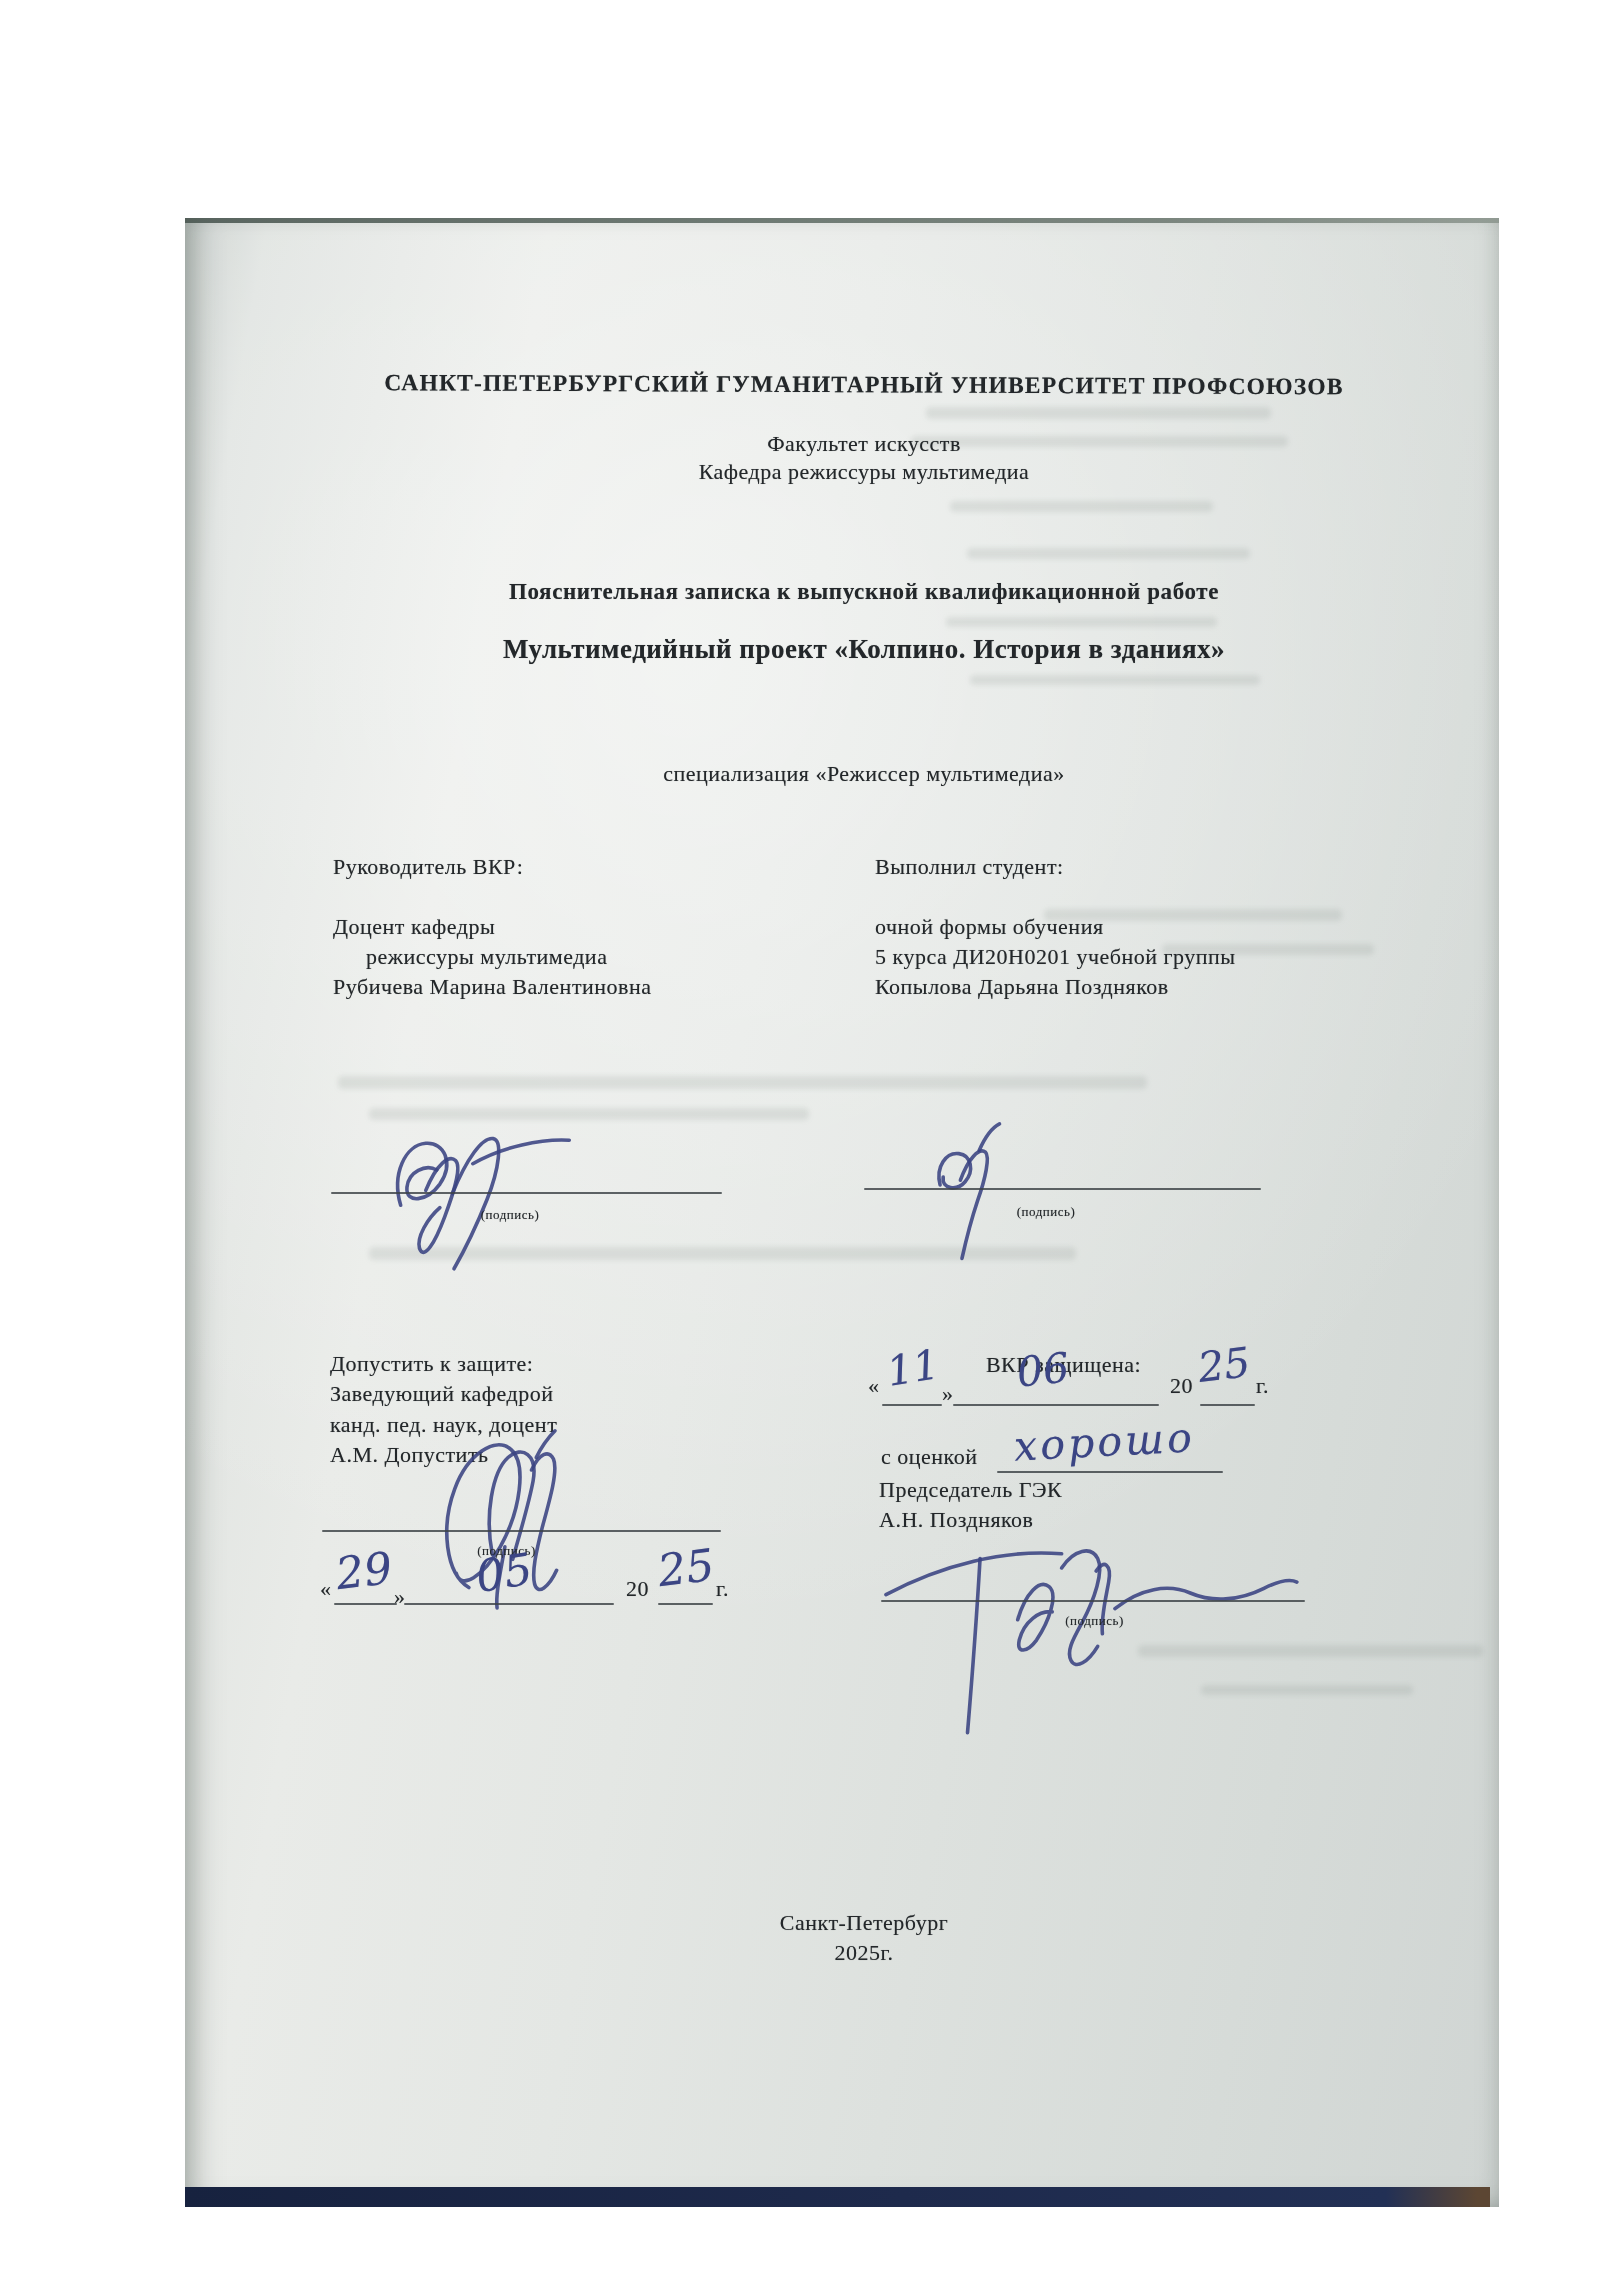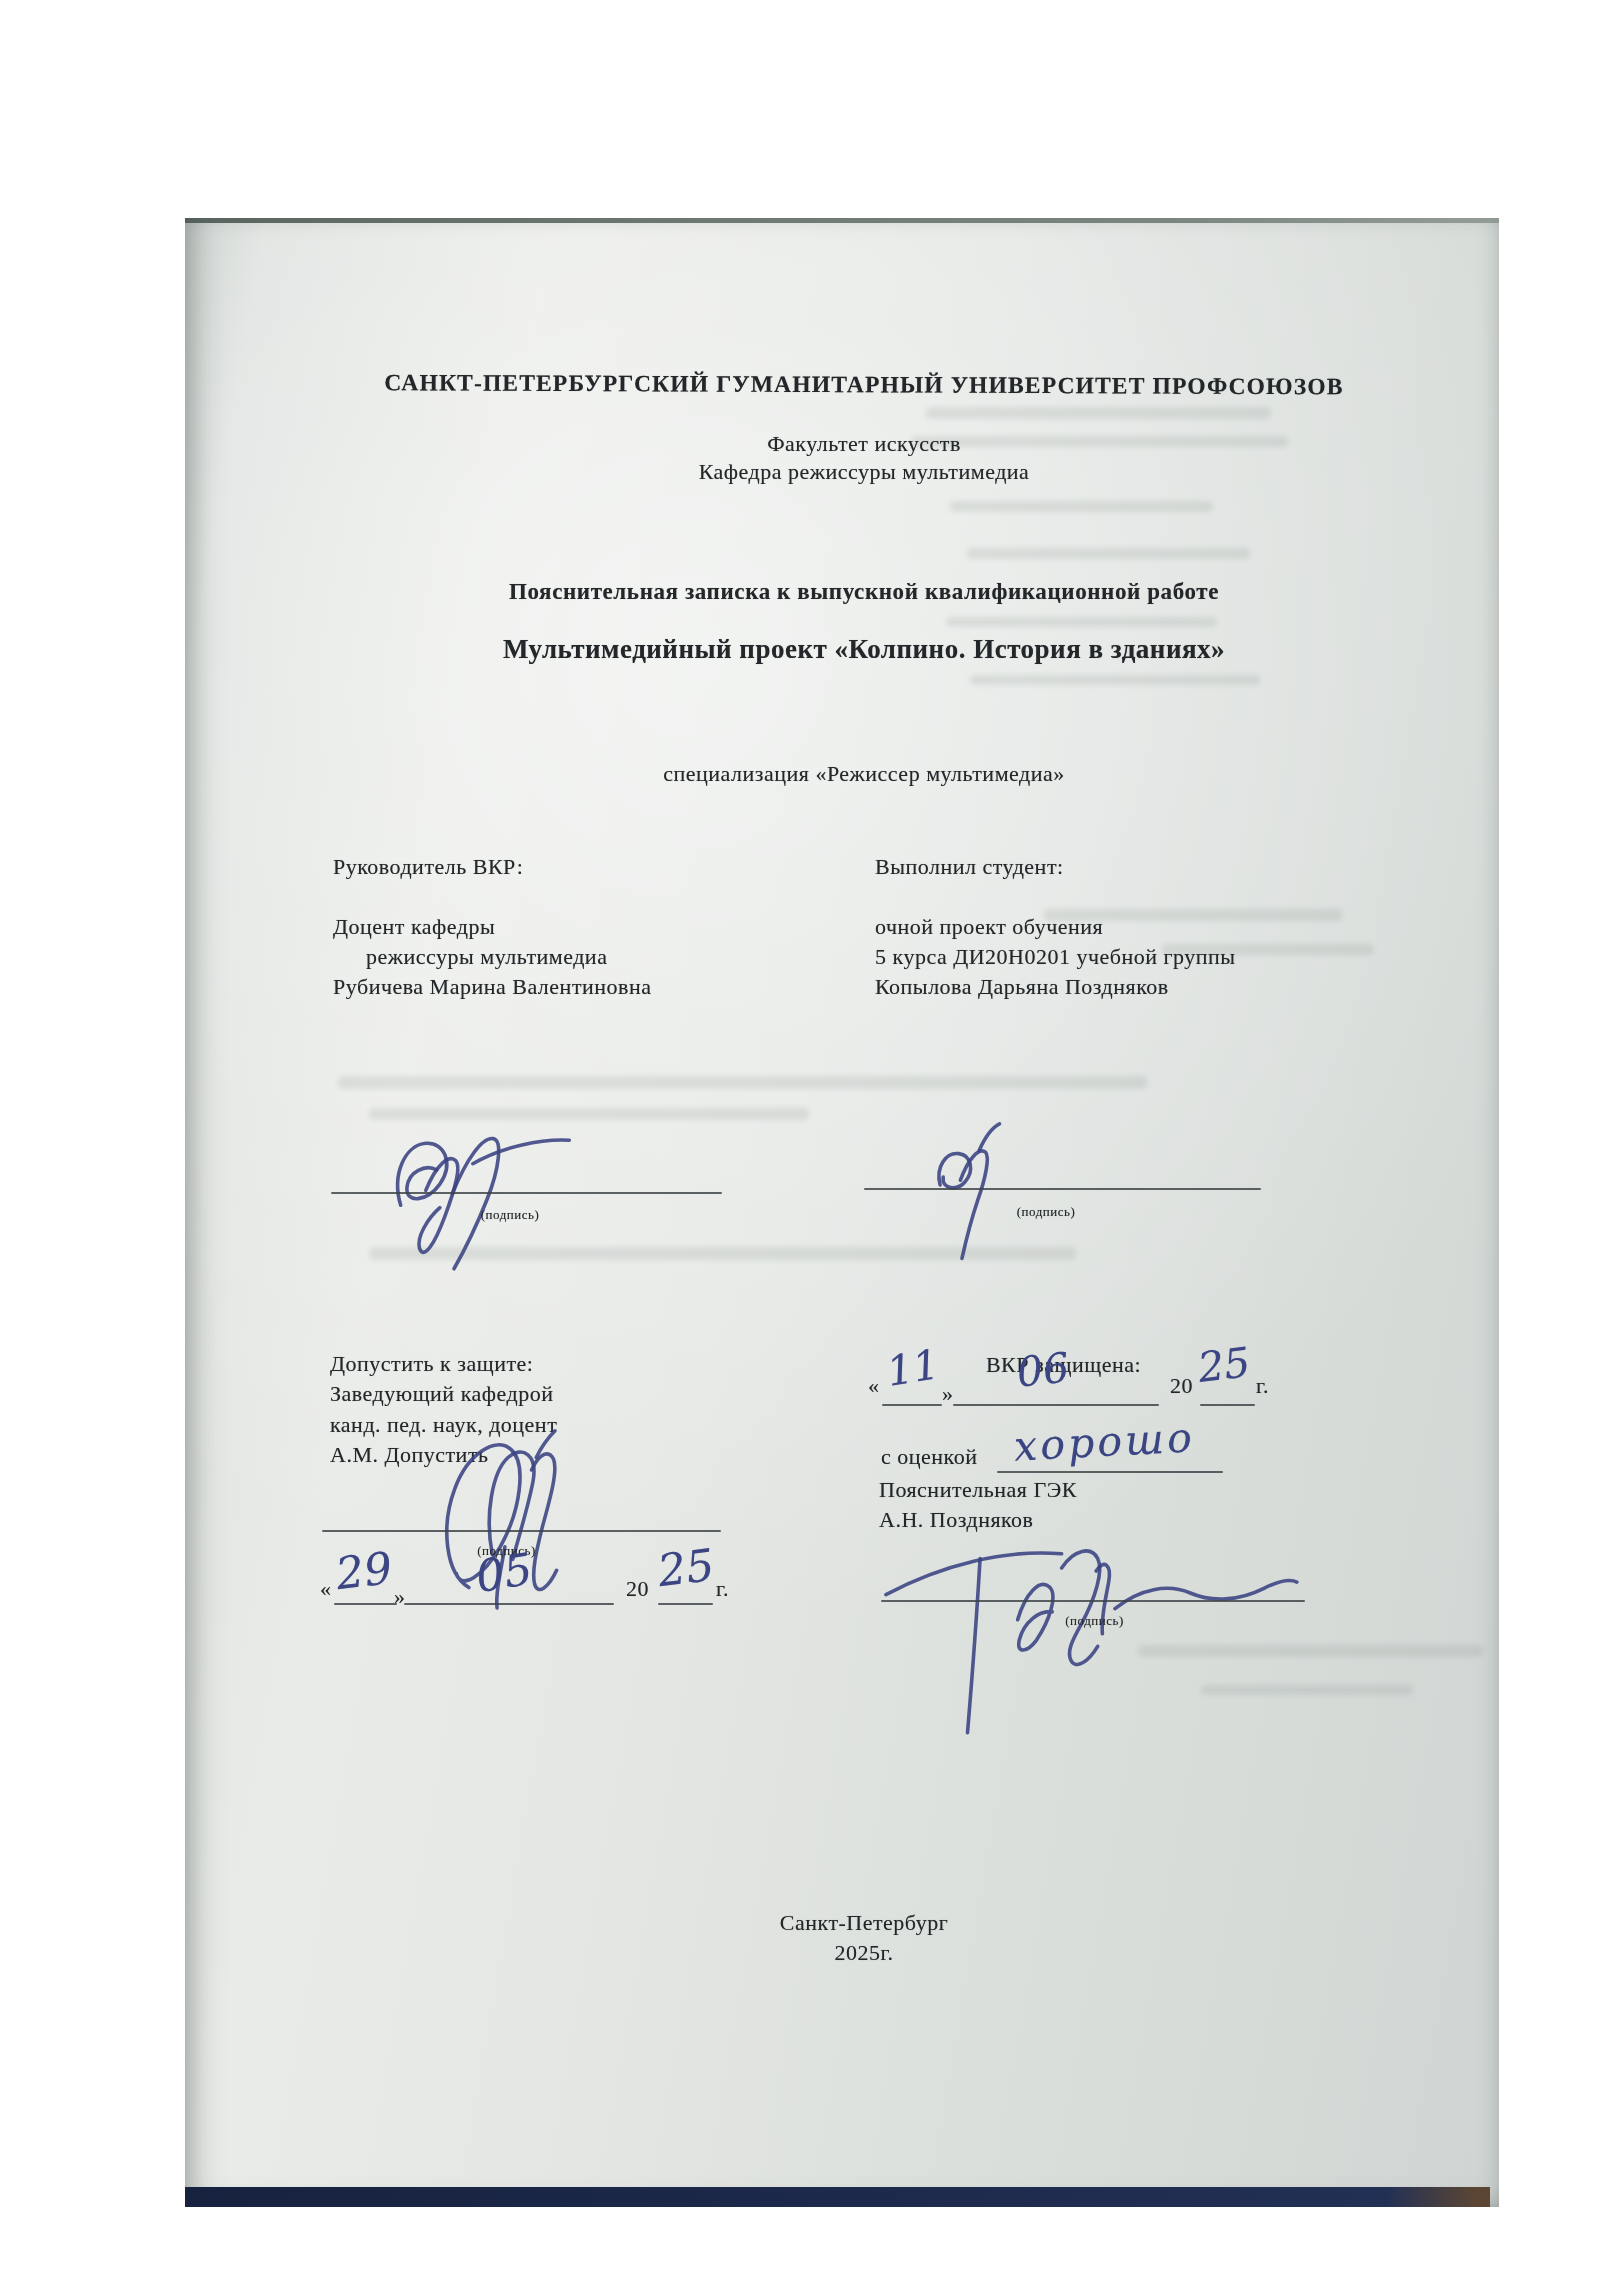--- a/index.html
+++ b/index.html
@@ -78,21 +78,21 @@
 
   <div class="t center sz28" style="top:760px;">специализация «Режиссер мультимедиа»</div>
 
   <div class="t sz28" style="left:333px;top:853px;">Руководитель ВКР:</div>
   <div class="t sz28" style="left:875px;top:853px;">Выполнил студент:</div>
 
   <div class="t sz28" style="left:333px;top:913px;">Доцент кафедры</div>
   <div class="t sz28" style="left:333px;top:943px;margin-left:33px;">режиссуры мультимедиа</div>
   <div class="t sz28" style="left:333px;top:973px;">Рубичева Марина Валентиновна</div>
 
-  <div class="t sz28" style="left:875px;top:913px;">очной проект обучения</div>
+  <div class="t sz28" style="left:875px;top:913px;">очной формы обучения</div>
   <div class="t sz28" style="left:875px;top:943px;">5 курса ДИ20Н0201 учебной группы</div>
   <div class="t sz28" style="left:875px;top:973px;">Копылова Дарьяна Поздняков</div>
 
   <svg class="sig" style="left:385px;top:1115px;" width="196" height="157" viewBox="0 0 250 200">
     <path d="M20,115 C8,75 26,38 52,36 C76,34 88,62 70,88 C54,110 26,114 28,92 C30,72 52,62 66,70"></path>
     <path d="M52,96 C66,62 82,50 90,58 C98,66 88,98 76,130 C64,162 50,186 44,170 C40,156 54,132 70,118"></path>
     <path d="M86,100 C104,56 124,28 138,30 C150,32 146,68 130,108 C114,148 96,182 88,196"></path>
     <path d="M112,62 C150,40 200,30 235,32"></path>
   </svg>
   <svg class="sig" style="left:926px;top:1119px;" width="86" height="149" viewBox="0 0 110 190">
@@ -141,21 +141,21 @@
   <div class="hw" style="left:1017px;top:1346px;font-size:41px;transform:rotate(-6deg);">06</div>
   <div class="t sz28" style="left:1170px;top:1372px;">20</div>
   <div class="rule" style="left:1200px;top:1404px;width:55px;"></div>
   <div class="hw" style="left:1198px;top:1341px;font-size:41px;transform:rotate(-7deg);">25</div>
   <div class="t sz28" style="left:1256px;top:1372px;">г.</div>
 
   <div class="t sz28" style="left:881px;top:1443px;">с оценкой</div>
   <div class="rule" style="left:997px;top:1471px;width:226px;"></div>
   <div class="hw" style="left:1014px;top:1418px;font-size:41px;letter-spacing:3.1px;transform:rotate(-3deg);">хорошо</div>
 
-  <div class="t sz28" style="left:879px;top:1476px;">Пояснительная ГЭК</div>
+  <div class="t sz28" style="left:879px;top:1476px;">Председатель ГЭК</div>
   <div class="t sz28" style="left:879px;top:1506px;">А.Н. Поздняков</div>
 
   <svg class="sig" style="left:864px;top:1527px;" width="447" height="212" viewBox="0 0 570 270">
     <path d="M28,86 C100,48 180,28 252,34"></path>
     <path d="M148,40 C144,110 138,190 132,262"></path>
     <path d="M196,118 C206,84 224,66 236,76 C248,86 236,120 220,144 C208,160 194,162 198,144 C204,120 224,106 240,108"></path>
     <path d="M252,52 C268,28 290,24 298,40 C306,56 294,92 278,122 C266,144 258,158 264,170 C270,182 286,172 298,152"></path>
     <path d="M296,56 C306,40 316,48 312,70 C308,92 302,116 304,136"></path>
     <path d="M320,104 C352,78 388,72 416,84 C444,96 478,94 510,78 C530,68 544,66 552,70"></path>
   </svg>

